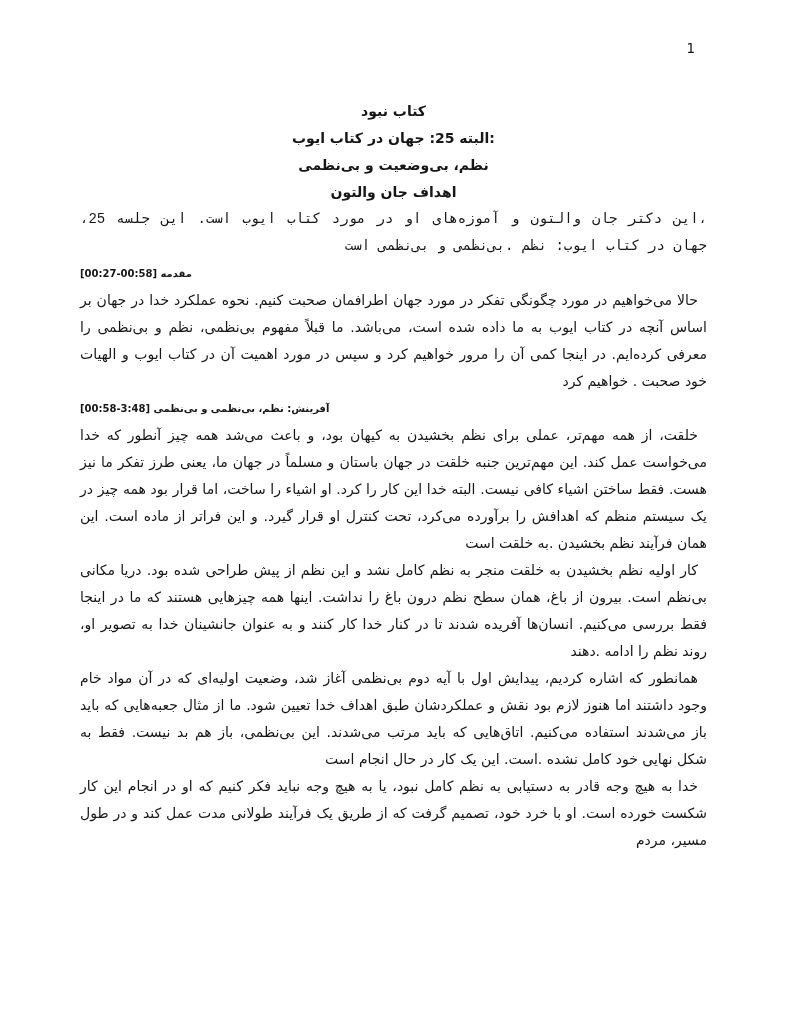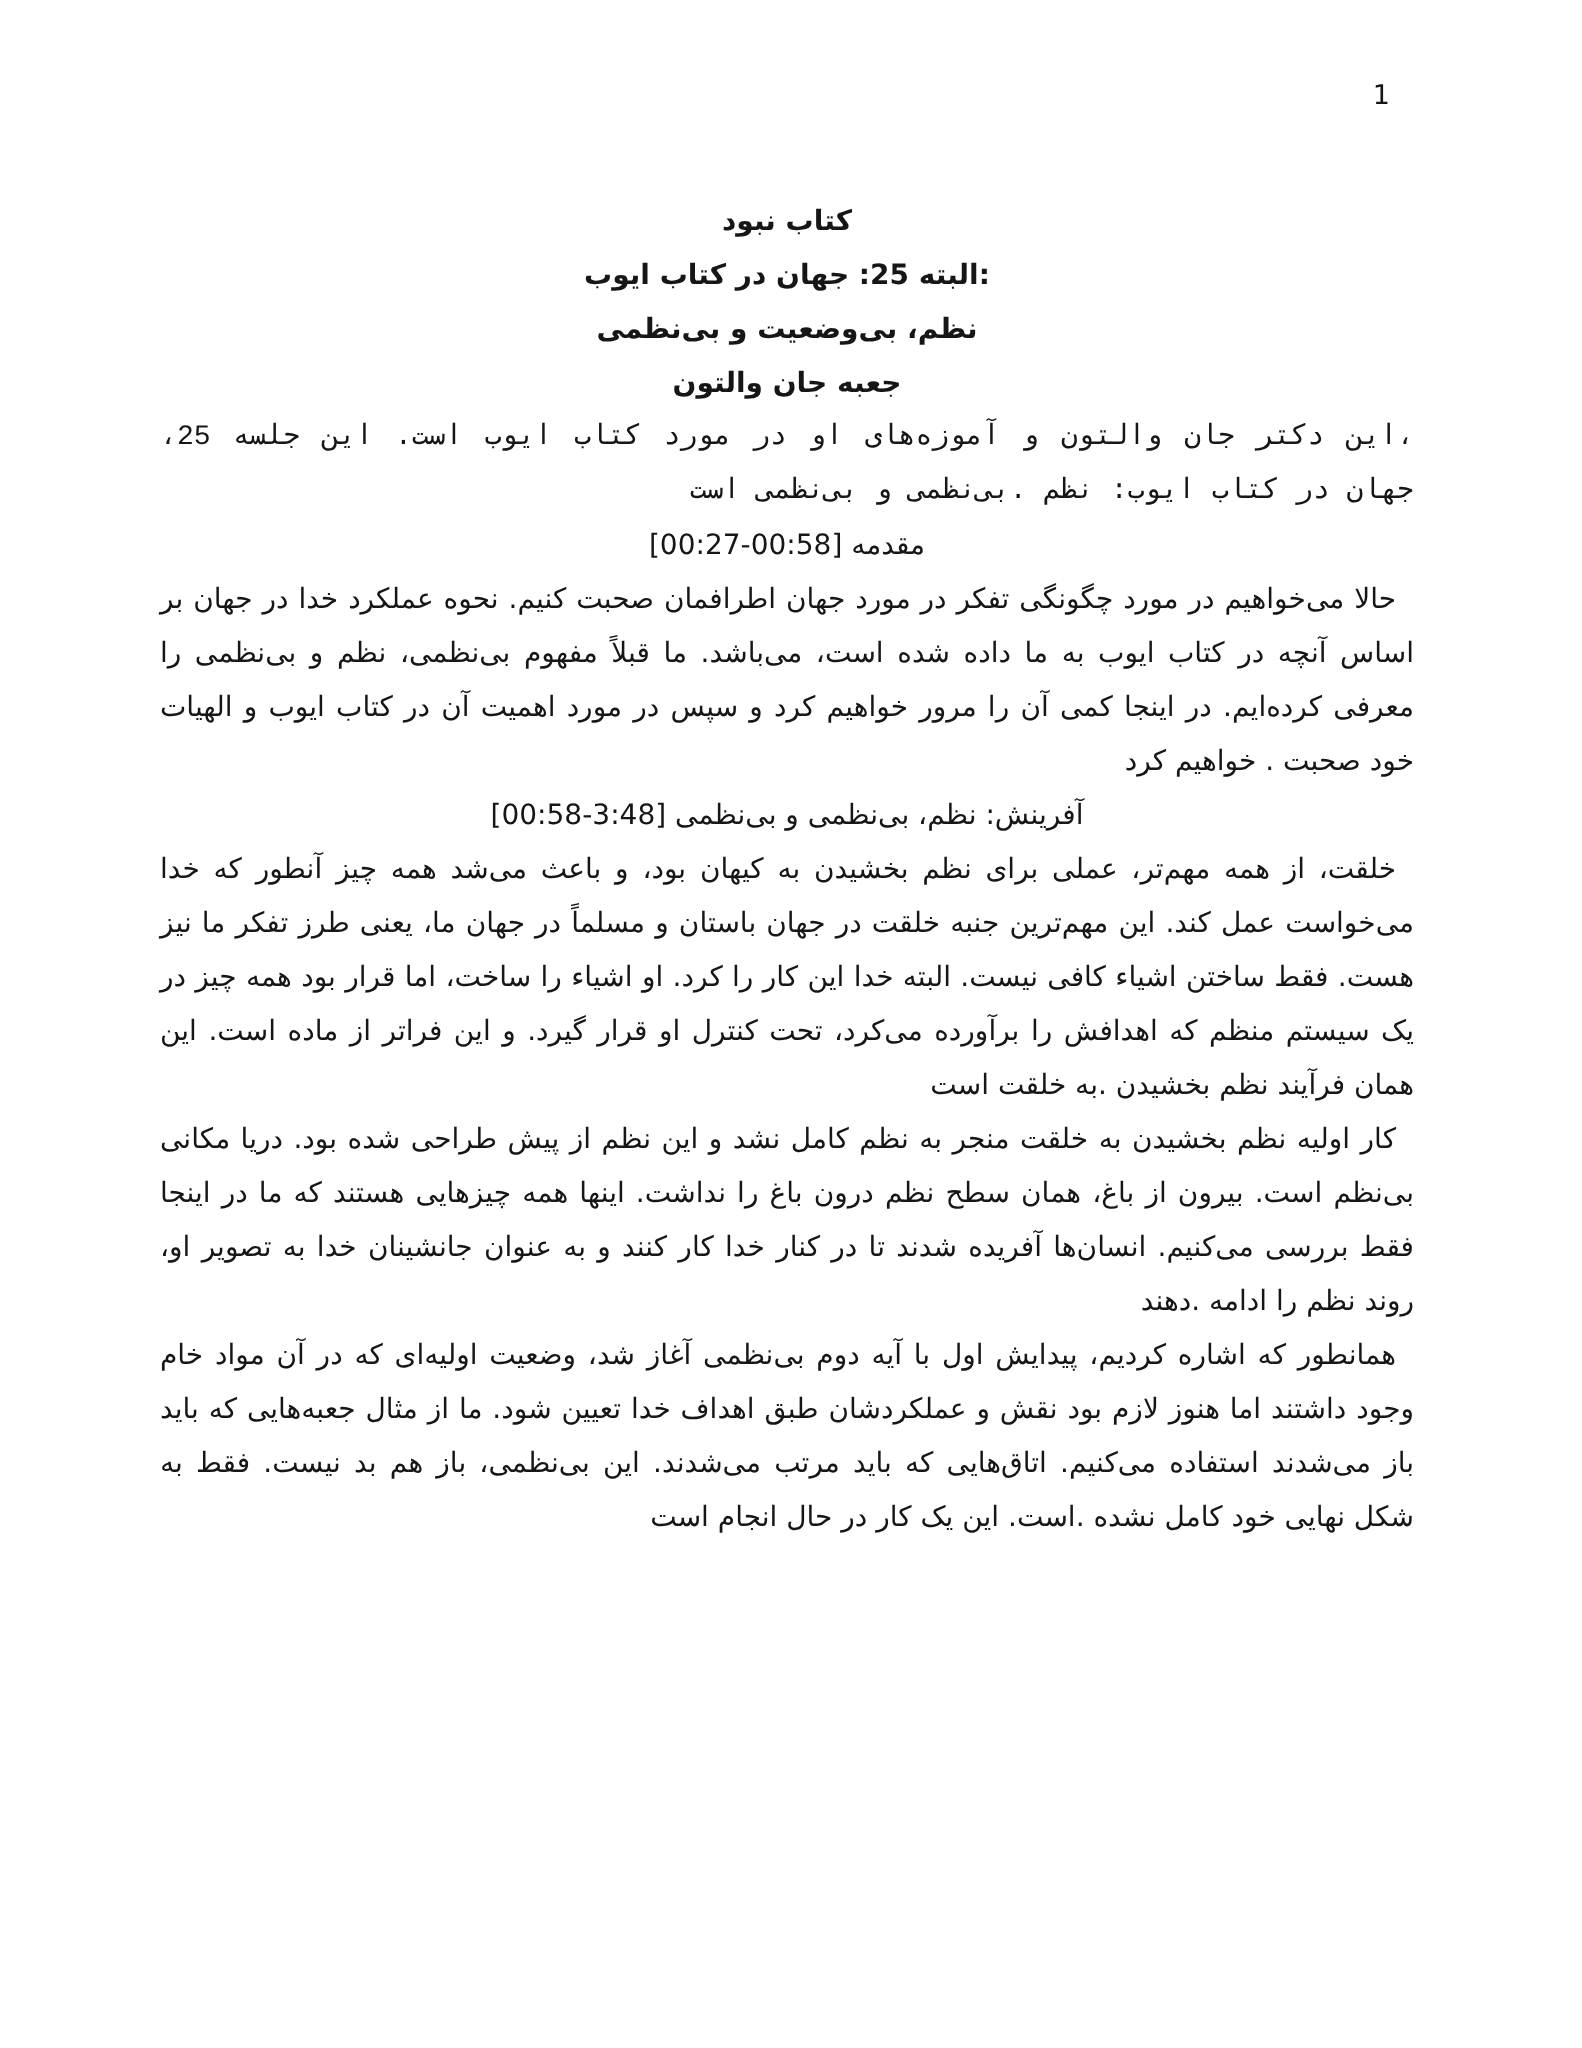--- a/index.html
+++ b/index.html
@@ -37,50 +37,51 @@
     white-space: nowrap;
   }
   .para {
     font-size: 14px;
     line-height: 27px;
     text-align: justify;
     text-indent: 9px;
   }
   .para.flush { text-indent: 0; font-family: Liberation Mono, monospace; }
   .section-heading {
-    font-size: 14px;
+    font-size: 10px;
     line-height: 27px;
-    font-weight: normal;
-    text-align: center;
+    font-weight: bold;
+    text-align: left;
   }
 </style>
 </head>
 <body>
 
 <div class="page">
 
   <div class="page-number">1</div>
 
   <header class="title-block">
     <p class="title-line">کتاب نبود</p>
     <p class="title-line">:البته 25: جهان در کتاب ایوب</p>
     <p class="title-line">نظم، بی‌وضعیت و بی‌نظمی</p>
-    <p class="title-line">جعبه جان والتون</p>
+    <p class="title-line">اهداف جان والتون</p>
   </header>
 
   <main>
     <p class="para flush">،این دکتر جان والتون و آموزه‌های او در مورد کتاب ایوب است. این جلسه 25، جهان در کتاب ایوب: نظم .بی‌نظمی و بی‌نظمی است</p>
 
     <h2 class="section-heading">مقدمه [00:58-00:27]</h2>
 
     <p class="para">حالا می‌خواهیم در مورد چگونگی تفکر در مورد جهان اطرافمان صحبت کنیم. نحوه عملکرد خدا در جهان بر اساس آنچه در کتاب ایوب به ما داده شده است، می‌باشد. ما قبلاً مفهوم بی‌نظمی، نظم و بی‌نظمی را معرفی کرده‌ایم. در اینجا کمی آن را مرور خواهیم کرد و سپس در مورد اهمیت آن در کتاب ایوب و الهیات خود صحبت . خواهیم کرد</p>
 
     <h2 class="section-heading">آفرینش: نظم، بی‌نظمی و بی‌نظمی [3:48-00:58]</h2>
 
     <p class="para">خلقت، از همه مهم‌تر، عملی برای نظم بخشیدن به کیهان بود، و باعث می‌شد همه چیز آنطور که خدا می‌خواست عمل کند. این مهم‌ترین جنبه خلقت در جهان باستان و مسلماً در جهان ما، یعنی طرز تفکر ما نیز هست. فقط ساختن اشیاء کافی نیست. البته خدا این کار را کرد. او اشیاء را ساخت، اما قرار بود همه چیز در یک سیستم منظم که اهدافش را برآورده می‌کرد، تحت کنترل او قرار گیرد. و این فراتر از ماده است. این همان فرآیند نظم بخشیدن .به خلقت است</p>
 
     <p class="para">کار اولیه نظم بخشیدن به خلقت منجر به نظم کامل نشد و این نظم از پیش طراحی شده بود. دریا مکانی بی‌نظم است. بیرون از باغ، همان سطح نظم درون باغ را نداشت. اینها همه چیزهایی هستند که ما در اینجا فقط بررسی می‌کنیم. انسان‌ها آفریده شدند تا در کنار خدا کار کنند و به عنوان جانشینان خدا به تصویر او، روند نظم را ادامه .دهند</p>
 
     <p class="para">همانطور که اشاره کردیم، پیدایش اول با آیه دوم بی‌نظمی آغاز شد، وضعیت اولیه‌ای که در آن مواد خام وجود داشتند اما هنوز لازم بود نقش و عملکردشان طبق اهداف خدا تعیین شود. ما از مثال جعبه‌هایی که باید باز می‌شدند استفاده می‌کنیم. اتاق‌هایی که باید مرتب می‌شدند. این بی‌نظمی، باز هم بد نیست. فقط به شکل نهایی خود کامل نشده .است. این یک کار در حال انجام است</p>
 
+    <p class="para">خدا به هیچ وجه قادر به دستیابی به نظم کامل نبود، یا به هیچ وجه نباید فکر کنیم که او در انجام این کار شکست خورده است. او با خرد خود، تصمیم گرفت که از طریق یک فرآیند طولانی مدت عمل کند و در طول مسیر، مردم</p>
   </main>
 
 </div>
 
 </body></html>

